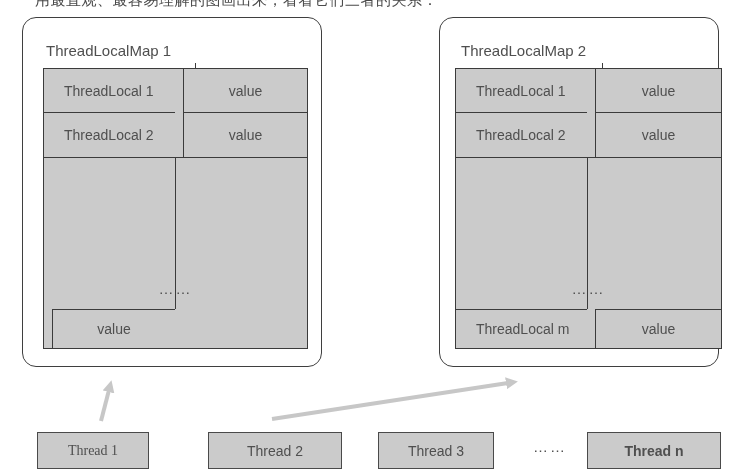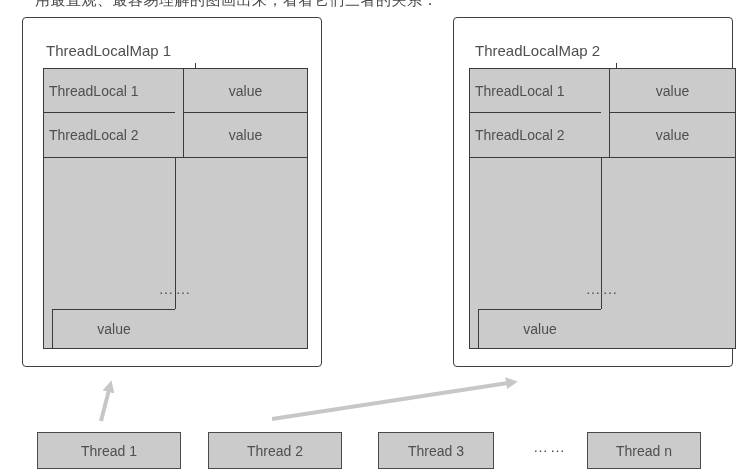--- a/index.html
+++ b/index.html
@@ -15,44 +15,44 @@
     font-family:"Liberation Sans", sans-serif;color:var(--text);
   }
   
   .clipped-caption{
     position:absolute;left:35px;top:-9px;height:18px;
     font-size:15px;white-space:nowrap;color:#4a4a4a;letter-spacing:.5px;
   }
   
   .map-box{
     position:absolute;top:17px;height:350px;background:#ffffff;
-    border:1.5px solid var(--box-border);border-radius:4px;box-sizing:border-box;
+    border:1.5px solid var(--box-border);border-radius:14px;box-sizing:border-box;
   }
   .map-box.left{left:22px;width:300px;}
-  .map-box.right{left:453px;width:280px;}
+  .map-box.right{left:439px;width:280px;}
   .map-title{
     position:absolute;top:24px;font-size:15px;color:var(--text);white-space:nowrap;
   }
   .map-box.left .map-title{left:23px;}
   .map-box.right .map-title{left:21px;}
   
   .map-table{
     position:absolute;top:50px;display:grid;
     grid-template-columns:131px 1fr;
     grid-template-rows:43px 45px 152px 39px;
     background:var(--cell-fill);
     border:1px solid var(--line);box-sizing:content-box;
   }
   .map-box.left .map-table{left:20px;width:263px;}
   .map-box.right .map-table{left:15px;width:265px;}
   .cell{
     display:flex;align-items:center;font-size:14px;color:var(--text);
     box-sizing:border-box;overflow:hidden;
   }
-  .cell.key{padding-left:5px;justify-content:flex-start;}
+  .cell.key{padding-left:20px;justify-content:flex-start;}
   .cell.val{justify-content:center;margin-left:8px;}
   .cell.c2{border-left:1px solid var(--line);}
   .cell.rt{border-top:1px solid var(--line);}
   
   .divider-tick{
     position:absolute;top:-6px;width:1px;height:6px;background:var(--line);
   }
   .map-box.left .divider-tick{left:151px;}
   .map-box.right .divider-tick{left:146px;}
   
@@ -102,32 +102,33 @@
 <div class="map-box right">
   <div class="map-title">ThreadLocalMap 2</div>
   <div class="map-table">
     <div class="divider-tick"></div>
     <div class="cell key">ThreadLocal 1</div>
     <div class="cell val c2">value</div>
     <div class="cell key rt">ThreadLocal 2</div>
     <div class="cell val c2 rt">value</div>
     <div class="cell rt"></div>
     <div class="cell c2 rt"></div>
+    <div class="cell key rt">ThreadLocal m</div>
     <div class="cell val c2 rt">value</div>
     <div class="table-ellipsis">……</div>
   </div>
 </div>
 
 <svg class="arrows" viewBox="0 0 745 475" xmlns="http://www.w3.org/2000/svg">
   <defs>
     <marker id="ah" markerUnits="userSpaceOnUse" markerWidth="14" markerHeight="12" refX="2" refY="6" orient="auto">
       <path class="arrow-head" d="M0,0 L12,6 L0,12 Z"></path>
     </marker>
   </defs>
   <line class="arrow-line" x1="101" y1="421" x2="109" y2="390" marker-end="url(#ah)"></line>
   <line class="arrow-line" x1="272" y1="419" x2="508" y2="383" marker-end="url(#ah)"></line>
 </svg>
 
-<div class="thread-box" style="left:37px;width:144px;">Thread 1</div>
+<div class="thread-box" style="left:37px;width:112px;font-family:Liberation Serif, serif;">Thread 1</div>
 <div class="thread-box" style="left:208px;width:134px;">Thread 2</div>
 <div class="thread-box" style="left:378px;width:116px;">Thread 3</div>
 <div class="thread-ellipsis">……</div>
-<div class="thread-box" style="left:587px;width:114px;">Thread n</div>
+<div class="thread-box" style="left:587px;width:134px;font-weight:bold;">Thread n</div>
 
 </body></html>

